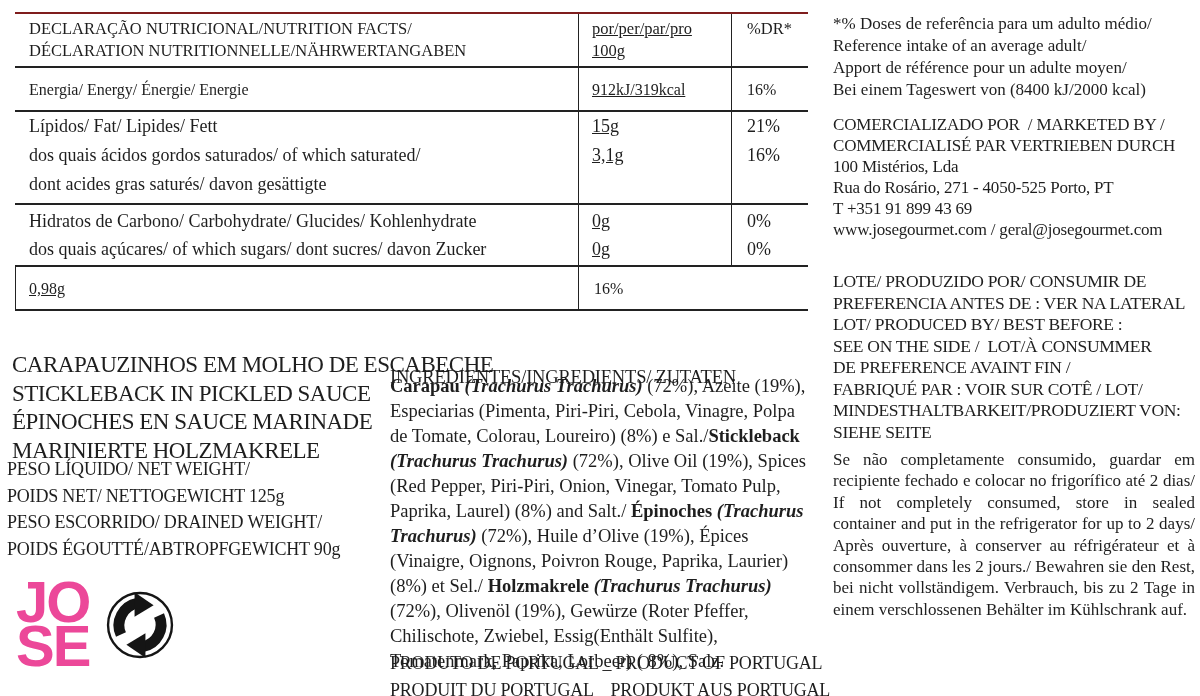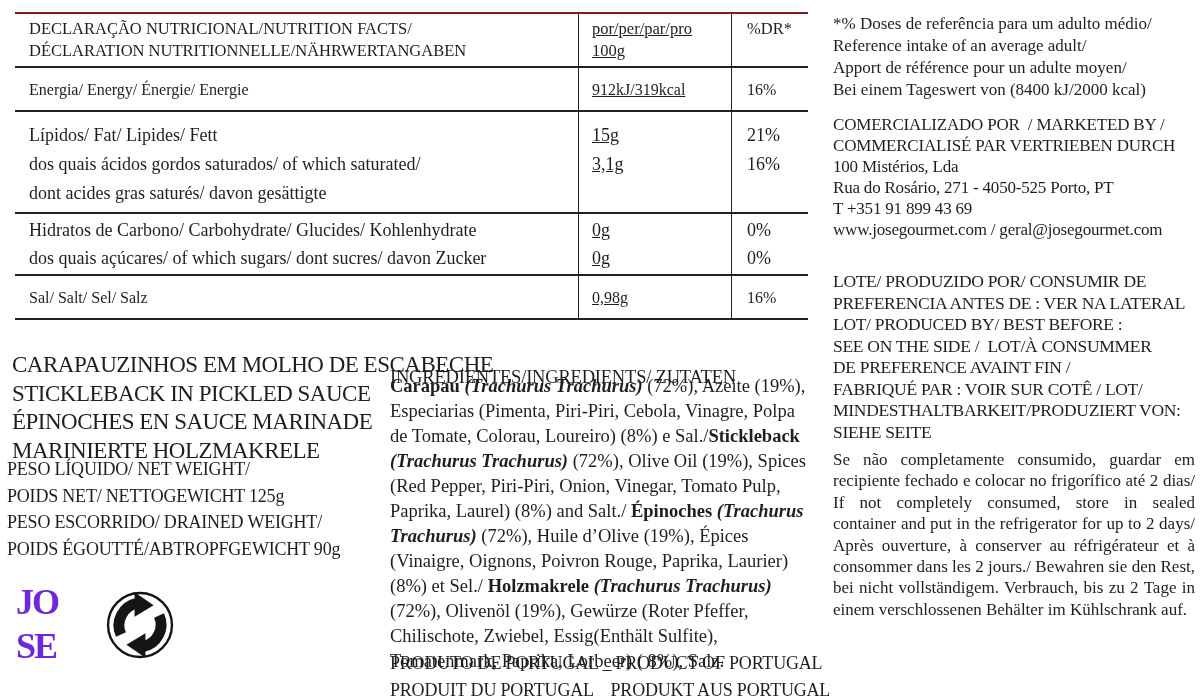--- a/index.html
+++ b/index.html
@@ -15,35 +15,35 @@
     border-top:2px solid #7f1d1d;border-bottom:2px solid #222;
   }
   .t-row{display:grid;grid-template-columns:563px 153px 77px;border-top:2px solid #222;}
   .t-row:first-child{border-top:none;}
   .t-cell{white-space:pre-line;box-sizing:border-box;}
   .c-label{padding-left:14px;}
   .c-per{border-left:1.5px solid #222;padding-left:13px;text-decoration:underline;}
   .c-dr{border-left:1.5px solid #222;padding-left:15px;}
   .r-head .t-cell{font-size:16.5px;line-height:22px;padding-top:4px;padding-bottom:4px;}
   .r-1line .t-cell{font-size:16px;line-height:22px;padding-top:11px;padding-bottom:9px;}
-  .r-3line .t-cell{font-size:18px;line-height:29px;padding-top:9px;padding-bottom:4px;}
+  .r-3line .t-cell{font-size:18px;line-height:29px;padding-top:0;padding-bottom:4px;}
   .r-2line .t-cell{font-size:18px;line-height:28px;padding-top:2px;padding-bottom:2px;}
   
   .rc{position:absolute;left:833px;width:362px;white-space:pre;}
   .rc-ref{top:13px;font-size:17px;line-height:22px;}
   .rc-marketer{top:114px;font-size:17px;line-height:21px;letter-spacing:-0.2px;}
   .rc-lot{top:271px;font-size:17.5px;line-height:21.5px;letter-spacing:-0.3px;}
   .rc-storage{top:449px;font-size:17px;line-height:21.4px;white-space:normal;text-align:justify;}
   
   .product-names{position:absolute;left:12px;top:351px;font-size:23px;line-height:28.5px;
     letter-spacing:-0.5px;white-space:pre;}
   .product-weights{position:absolute;left:7px;top:456px;font-size:18px;line-height:26.5px;
     letter-spacing:-0.2px;white-space:pre;}
-  .jose-logo{position:absolute;left:16px;top:580px;font-family:Liberation Serif, serif;
-    font-weight:bold;font-size:36px;line-height:44px;letter-spacing:-2px;white-space:pre;color:#6d28d9;}
+  .jose-logo{position:absolute;left:16px;top:580px;font-family:Liberation Sans, sans-serif;
+    font-weight:bold;font-size:58px;line-height:44px;letter-spacing:-2px;white-space:pre;color:#ec4899;}
   .green-dot{position:absolute;left:106px;top:591px;width:68px;height:68px;}
   
   .ingredients-head{position:absolute;left:390px;top:367px;font-size:18.5px;letter-spacing:-0.2px;}
   .ingredients-body{position:absolute;left:390px;top:374px;width:420px;font-size:18.5px;line-height:25px;}
   .ingredients-body .bold{font-weight:bold;}
   .ingredients-body .ital{font-style:italic;}
   .origin{position:absolute;left:390px;top:650px;font-size:18px;line-height:27px;
     letter-spacing:-0.2px;white-space:pre;}
 </style>
 </head>
@@ -75,21 +75,20 @@
     </div>
     <div class="t-row r-2line">
       <div class="t-cell c-label">Hidratos de Carbono/ Carbohydrate/ Glucides/ Kohlenhydrate
 dos quais açúcares/ of which sugars/ dont sucres/ davon Zucker</div>
       <div class="t-cell c-per">0g
 0g</div>
       <div class="t-cell c-dr">0%
 0%</div>
     </div>
     <div class="t-row r-1line">
-      <div class="t-cell c-label">Sal/ Salt/ Sel/ Salz</div>
       <div class="t-cell c-per">0,98g</div>
       <div class="t-cell c-dr">16%</div>
     </div>
   </div>
 
   <div class="rc rc-ref">*% Doses de referência para um adulto médio/
 Reference intake of an average adult/
 Apport de référence pour un adulte moyen/
 Bei einem Tageswert von (8400 kJ/2000 kcal)</div>
   <div class="rc rc-marketer">COMERCIALIZADO POR  / MARKETED BY /

